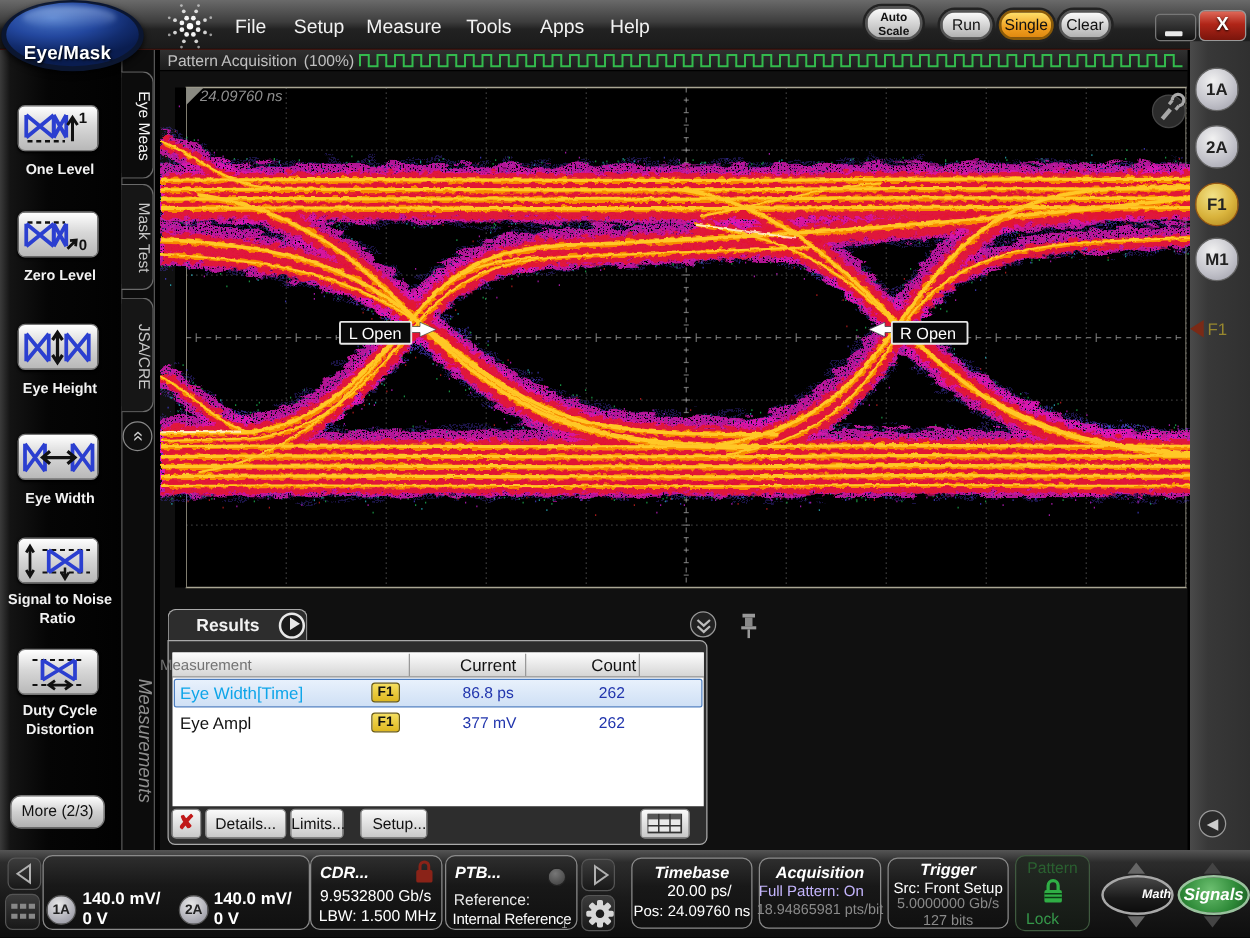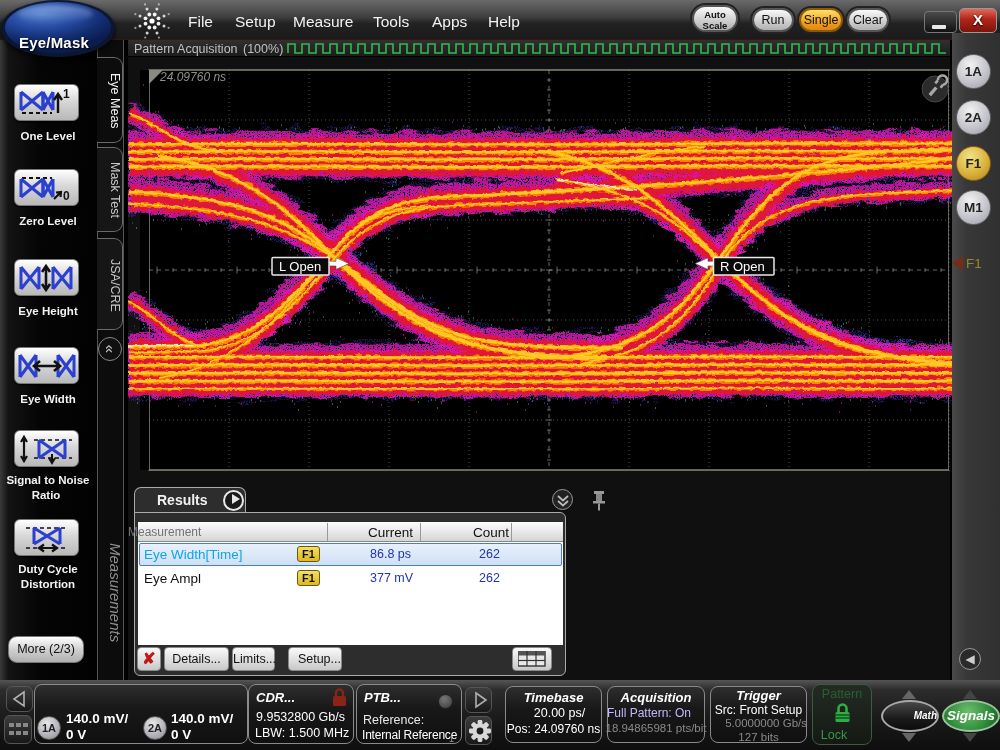--- a/index.html
+++ b/index.html
@@ -568,21 +568,21 @@
 <div class="abs" style="left:505px;top:722px;width:97px;text-align:center;font-size:12px;color:#fff">Pos: 24.09760 ns</div>
 
 <div class="abs" style="left:607px;top:686px;width:98px;height:57px;background:linear-gradient(#2e2e2e,#181818 40%,#101010);border:1.5px solid #8a8a8a;border-radius:8px;"></div>
 <div class="abs" style="left:607px;top:690px;width:98px;text-align:center;font-size:13px;font-weight:bold;font-style:italic;color:#fff">Acquisition</div>
 <div class="abs" style="left:607px;top:706px;width:120px;text-align:left;font-size:12px;color:#c4b5fd">Full Pattern: On</div>
 <div class="abs" style="left:603px;top:722px;width:106px;text-align:center;font-size:11.5px;color:#8a8a8a">18.94865981 pts/bit</div>
 
 <div class="abs" style="left:710px;top:686px;width:97px;height:57px;background:linear-gradient(#2e2e2e,#181818 40%,#101010);border:1.5px solid #8a8a8a;border-radius:8px;"></div>
 <div class="abs" style="left:710px;top:688px;width:97px;text-align:center;font-size:13px;font-weight:bold;font-style:italic;color:#fff">Trigger</div>
 <div class="abs" style="left:710px;top:703px;width:97px;text-align:center;font-size:12px;color:#fff">Src: Front Setup</div>
-<div class="abs" style="left:710px;top:717px;width:97px;text-align:right;font-size:11.5px;color:#8a8a8a">5.0000000 Gb/s</div>
+<div class="abs" style="left:710px;top:717px;width:97px;text-align:center;font-size:11.5px;color:#8a8a8a">5.0000000 Gb/s</div>
 <div class="abs" style="left:710px;top:731px;width:97px;text-align:center;font-size:11.5px;color:#8a8a8a">127 bits</div>
 
 <div class="abs" style="left:812px;top:684px;width:60px;height:61px;background:linear-gradient(#242a24,#141914);border:1.5px solid #3f5a3f;border-radius:8px"></div>
 <div class="abs" style="left:812px;top:687px;width:60px;text-align:center;font-size:12.5px;color:#2a6030">Pattern</div>
 <svg class="abs" style="left:834px;top:703px" width="17" height="21">
     <rect x="1.5" y="9" width="14" height="10" rx="1.5" fill="#2fae45"></rect>
     <path d="M 4.5 9 V 5.5 a 4 4 0 0 1 8 0 V 9" stroke="#2fae45" stroke-width="2.6" fill="none"></path>
     <line x1="1.5" y1="12" x2="15.5" y2="12" stroke="#0c3a14" stroke-width="1.2"></line>
     <line x1="1.5" y1="15" x2="15.5" y2="15" stroke="#0c3a14" stroke-width="1.2"></line>
   </svg>

